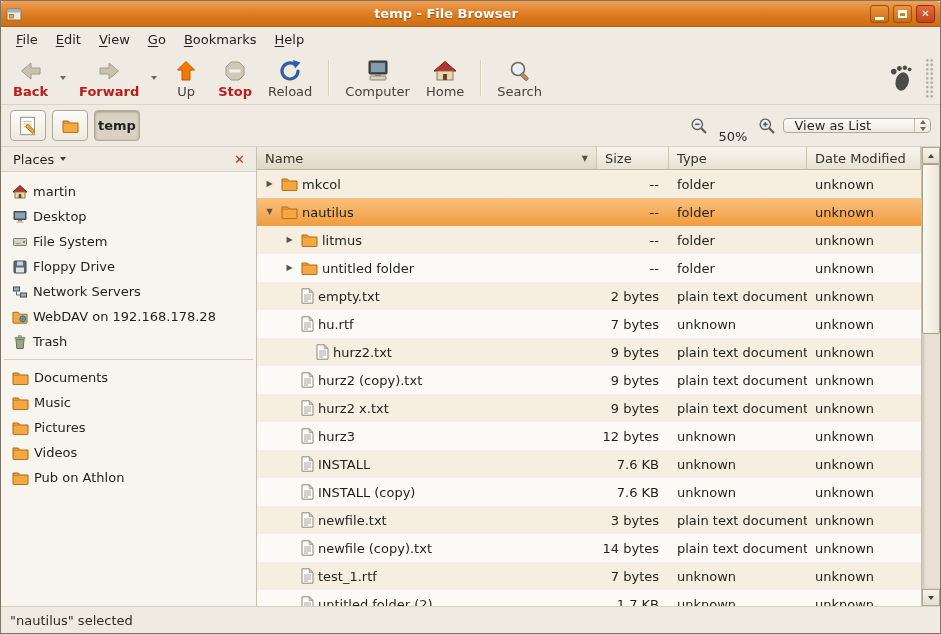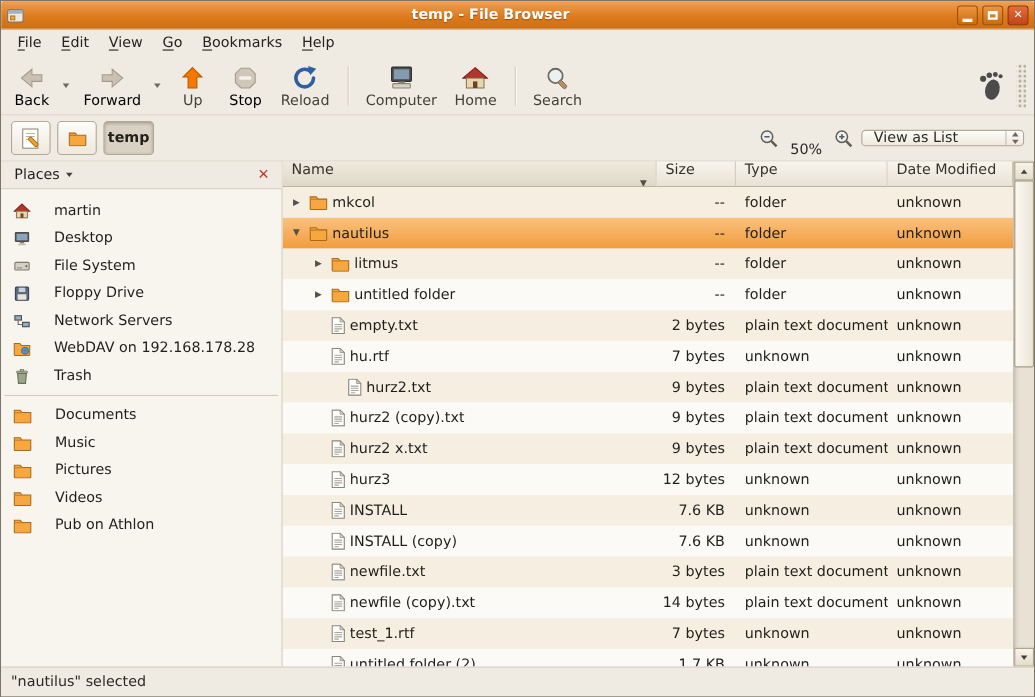--- a/index.html
+++ b/index.html
@@ -24,21 +24,21 @@
   .menubar{height:25px;flex:none;display:flex;align-items:center;padding:0 6px;background:#EFEBE2;}
   .menu-item{padding:3px 9px;color:#26241f;}
   .menu-item u{text-underline-offset:2px;}
 
   
   .toolbar{height:53px;flex:none;display:flex;align-items:center;background:#EFEBE2;padding:2px 4px;border-bottom:1px solid #DAD3C6;}
   .tb-left{display:flex;align-items:center;flex:1;height:100%;}
   .tb-wrap{display:flex;align-items:center;height:100%;}
   .tb-btn{display:flex;flex-direction:column;align-items:center;justify-content:center;gap:2px;
     min-width:48px;padding:3px 8px;border-radius:4px;color:#45423a;height:100%;}
-  .tb-btn.disabled{color:#000000;}
+  .tb-btn.disabled{color:#b91c1c;font-weight:bold;}
   .tb-label{font-size:13px;line-height:1;}
   .tb-dd{width:13px;height:60%;display:flex;align-items:center;justify-content:center;margin-right:2px;}
   .tb-sep{width:1px;align-self:stretch;margin:6px 8px;background:#D6CEBF;box-shadow:1px 0 0 #FBF9F5;}
   .tb-right{display:flex;align-items:center;gap:8px;padding-right:3px;height:100%;}
   .throbber{width:30px;height:34px;}
   .tb-grip{width:9px;height:42px;border-radius:2px;
     background-image:radial-gradient(circle,#B1A896 1.1px,transparent 1.4px);background-size:4.5px 4.5px;background-position:1px 1px;}
 
   
   .locationbar{height:42px;flex:none;display:flex;align-items:center;gap:6px;padding:0 9px;background:#EFEBE2;border-bottom:1px solid #D8D1C4;}
@@ -58,29 +58,29 @@
   .tri-up{border-left:3.5px solid transparent;border-right:3.5px solid transparent;border-bottom:4.5px solid #6E6A5F;}
   .tri.dark{border-top-color:#44413a;border-bottom-color:#44413a;}
 
   
   .content{flex:1;display:flex;min-height:0;}
   .sidebar{width:256px;flex:none;background:#F8F5EF;border-right:1px solid #C6BFB0;display:flex;flex-direction:column;}
   .sidebar-header{height:25px;flex:none;display:flex;align-items:center;background:#EFEBE2;border-bottom:1px solid #D8D1C4;padding:0 8px;}
   .places-combo{display:flex;align-items:center;gap:6px;padding:2px 4px;}
   .sidebar-close{margin-left:auto;color:#C2361F;font-weight:bold;font-size:13px;line-height:1;padding:1px 3px;}
   .sidebar-list{flex:1;padding-top:7px;overflow:hidden;}
-  .side-item{height:25px;display:flex;align-items:center;gap:21px;padding:0 11px;white-space:nowrap;}
+  .side-item{height:25px;display:flex;align-items:center;gap:5px;padding:0 11px;white-space:nowrap;}
   .side-sep{height:1px;background:#D3CCBD;margin:5px 3px;}
   .side-label{overflow:hidden;text-overflow:ellipsis;}
 
   
   .main{flex:1;min-width:0;display:flex;flex-direction:column;background:#FCFAF6;}
   .list-header{flex:none;height:23px;display:grid;grid-template-columns:340px 72px 138px 1fr;}
-  .hcell{display:flex;align-items:flex-start;padding:0 8px;border-right:1px solid #CCC4B3;border-bottom:1px solid #BDB5A3;
-    background:linear-gradient(#F8F5EE,#E8E2D4);color:#35322b;white-space:nowrap;overflow:hidden;flex-direction:column;}
+  .hcell{display:flex;align-items:center;padding:0 8px;border-right:1px solid #CCC4B3;border-bottom:1px solid #BDB5A3;
+    background:linear-gradient(#F8F5EE,#E8E2D4);color:#35322b;white-space:nowrap;overflow:hidden;}
   .hcell.sorted{background:linear-gradient(#EFEADF,#DFD8C7);}
   .sort-arrow{margin-left:auto;font-size:8px;color:#55514a;padding-left:6px;}
   .list-body{flex:1;overflow:hidden;}
   .frow{height:28px;display:grid;grid-template-columns:340px 72px 138px 1fr;background:#FCFAF6;}
   .frow.alt{background:#F6EEE0;}
   .frow.selected{background:linear-gradient(#FAC17D,#F19C3E);}
   .cell{display:flex;align-items:center;padding:0 8px;white-space:nowrap;overflow:hidden;}
   .cell.size{justify-content:flex-end;padding-right:10px;}
   .name-cell{gap:4px;padding-right:4px;}
   .expander{width:15px;flex:none;text-align:center;font-size:8px;color:#55514a;line-height:1;}

